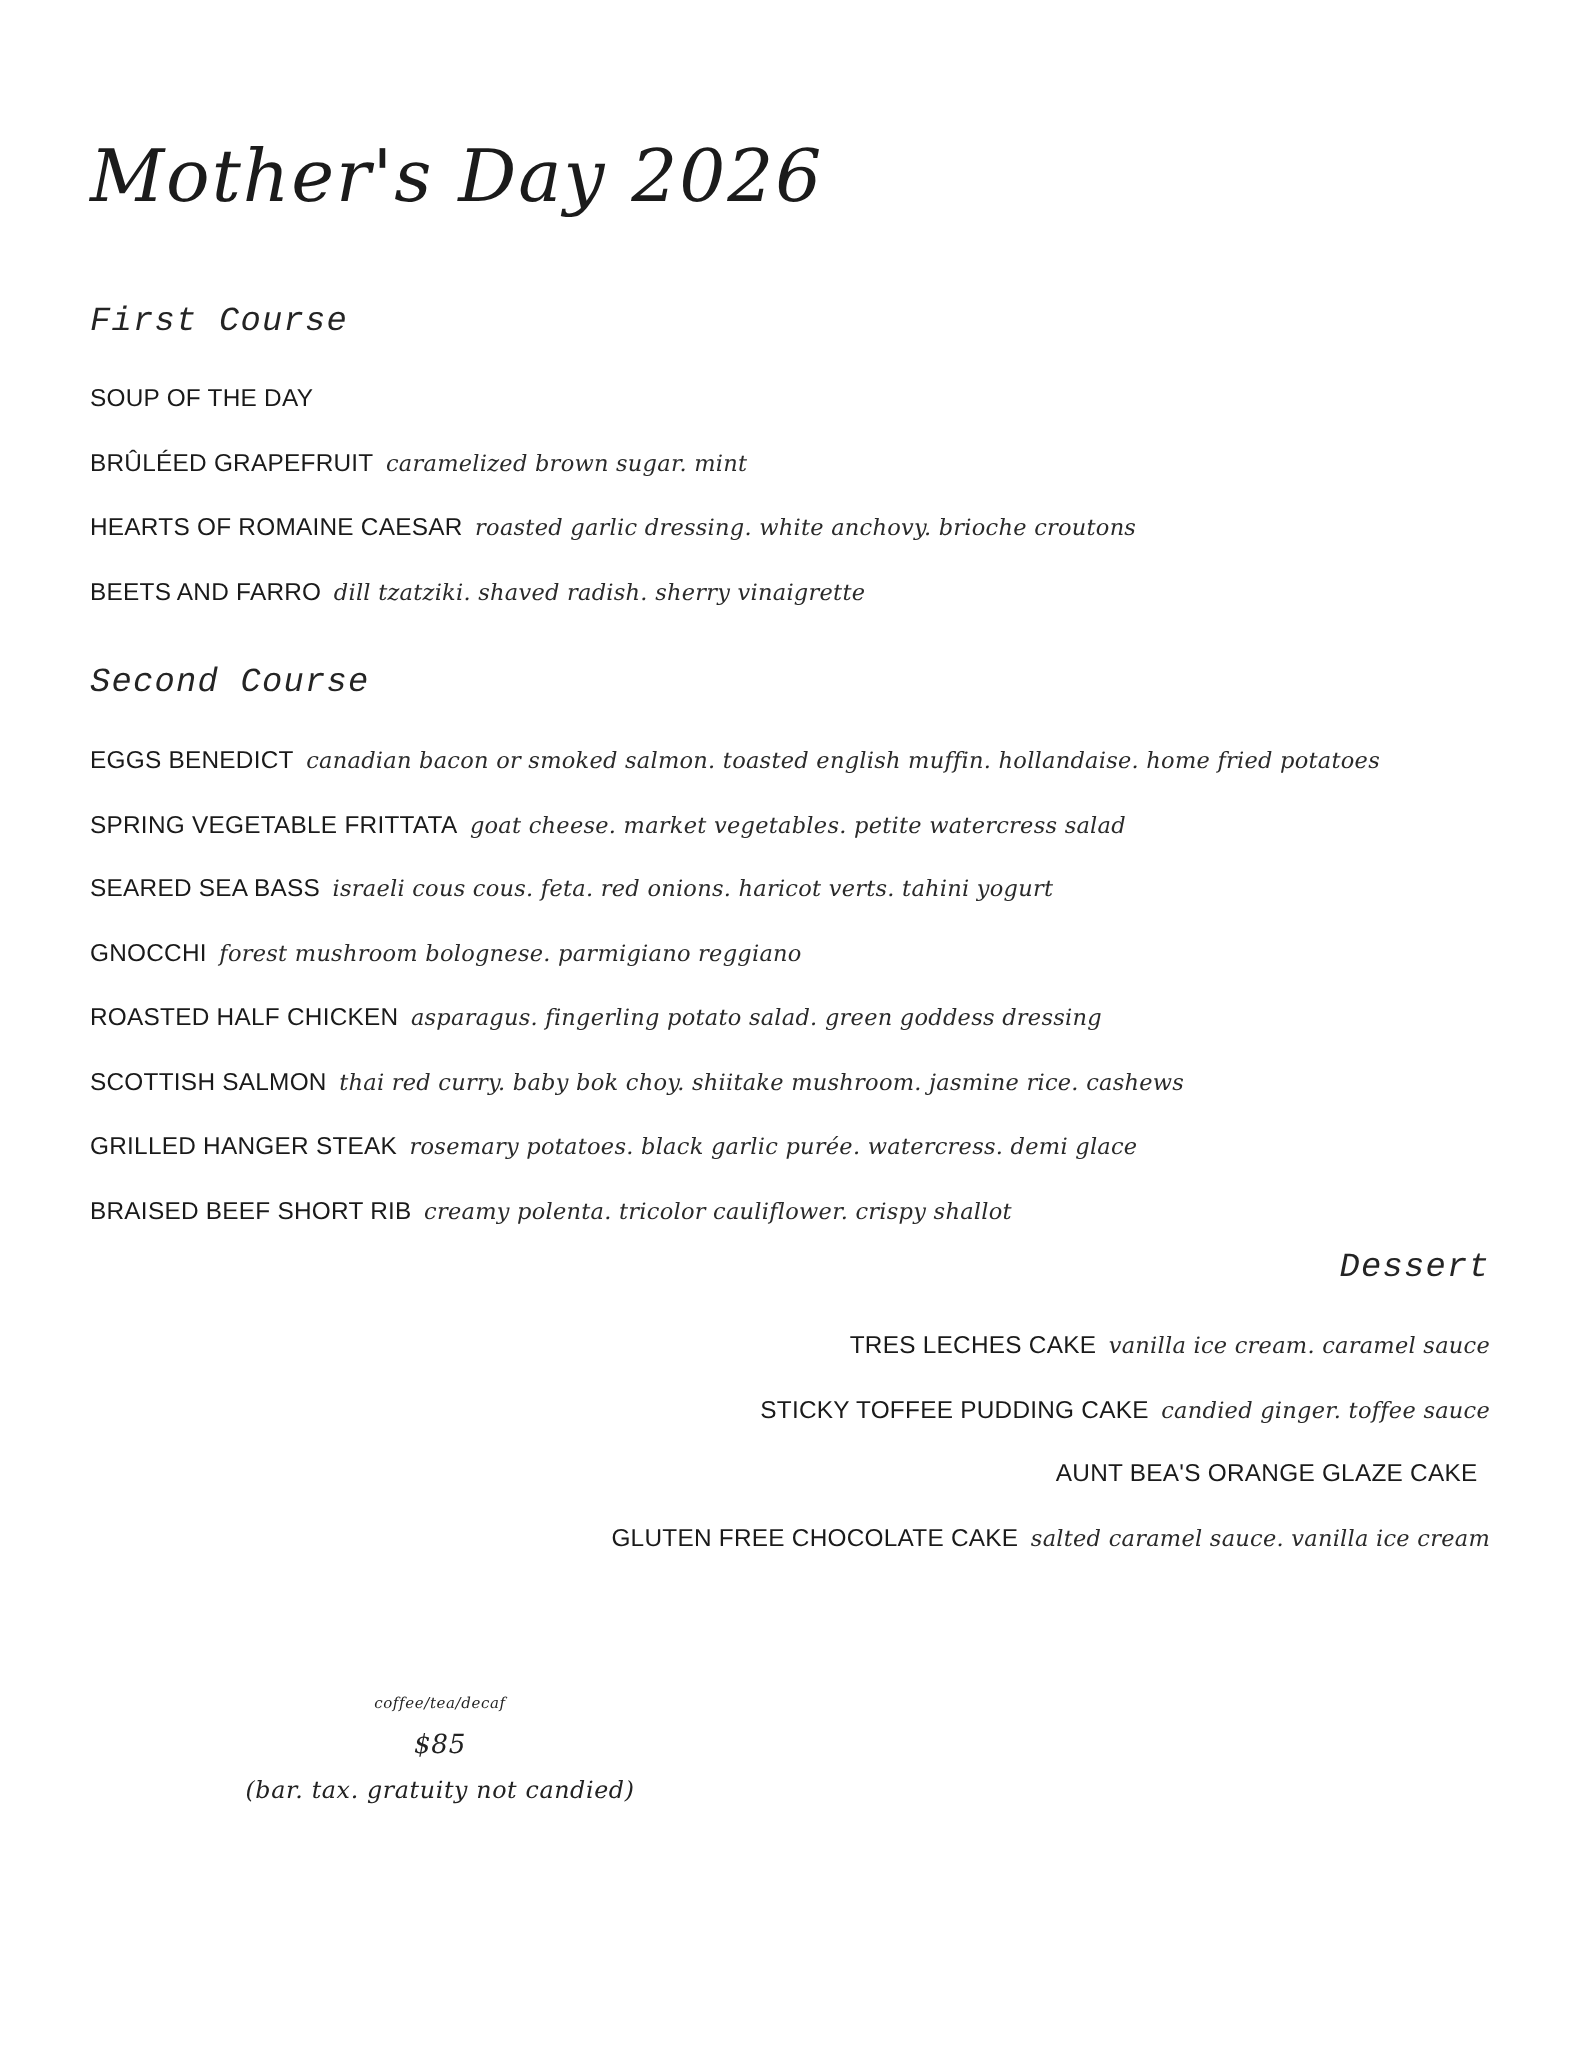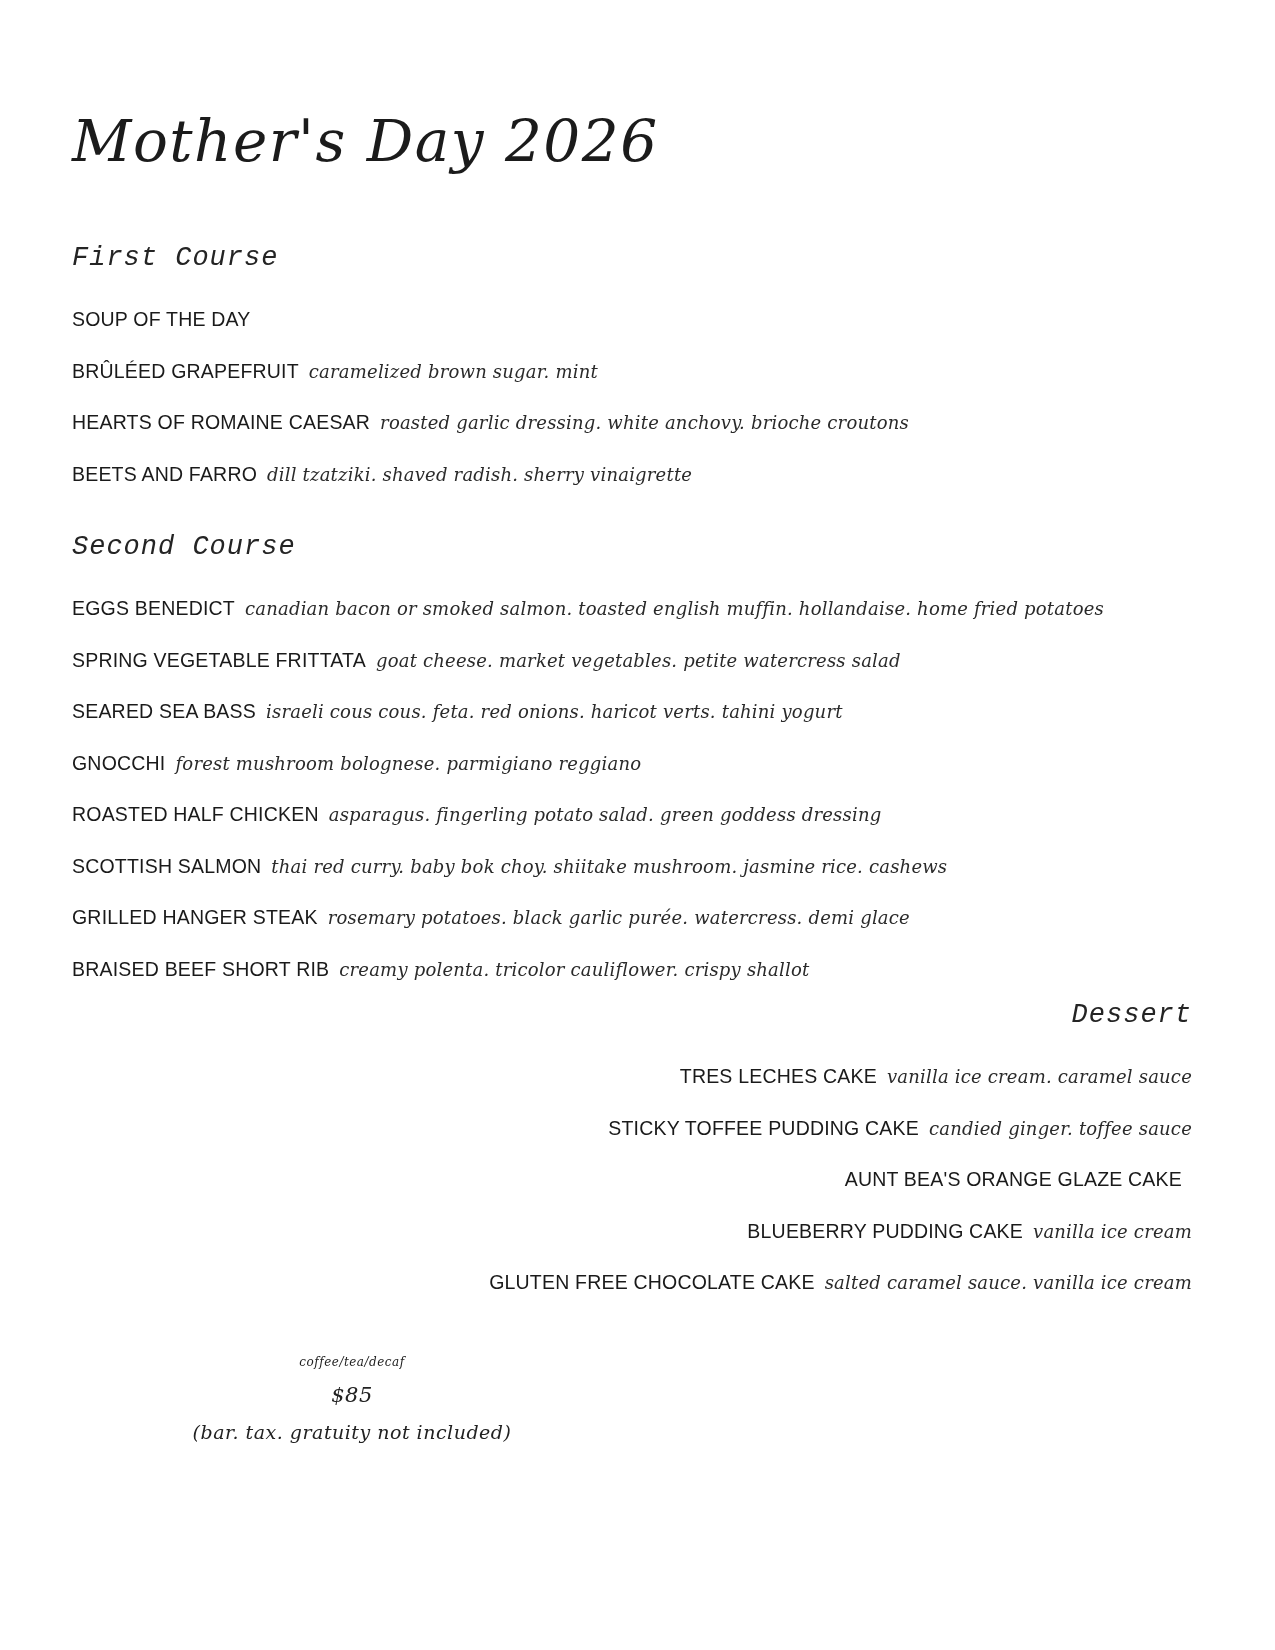--- a/index.html
+++ b/index.html
@@ -157,26 +157,23 @@
     <div class="item">
       <span class="item-name">TRES LECHES CAKE</span><span class="item-desc">vanilla ice cream. caramel sauce</span>
     </div>
     <div class="item">
       <span class="item-name">STICKY TOFFEE PUDDING CAKE</span><span class="item-desc">candied ginger. toffee sauce</span>
     </div>
     <div class="item">
       <span class="item-name">AUNT BEA'S ORANGE GLAZE CAKE</span><span class="item-desc"></span>
     </div>
     <div class="item">
-      <span class="item-name">BLUEBERRY PUDDING CAKE</span><span class="item-desc">vanilla ice cream</span>
-    </div>
-    <div class="item">
       <span class="item-name">GLUTEN FREE CHOCOLATE CAKE</span><span class="item-desc">salted caramel sauce. vanilla ice cream</span>
     </div>
   </div>
 
   <div class="footer">
     <div>coffee/tea/decaf</div>
     <div class="price">$85</div>
-    <div class="note">(bar. tax. gratuity not included)</div>
+    <div class="note">(bar. tax. gratuity not candied)</div>
   </div>
 
 </div>
 
 </body></html>

